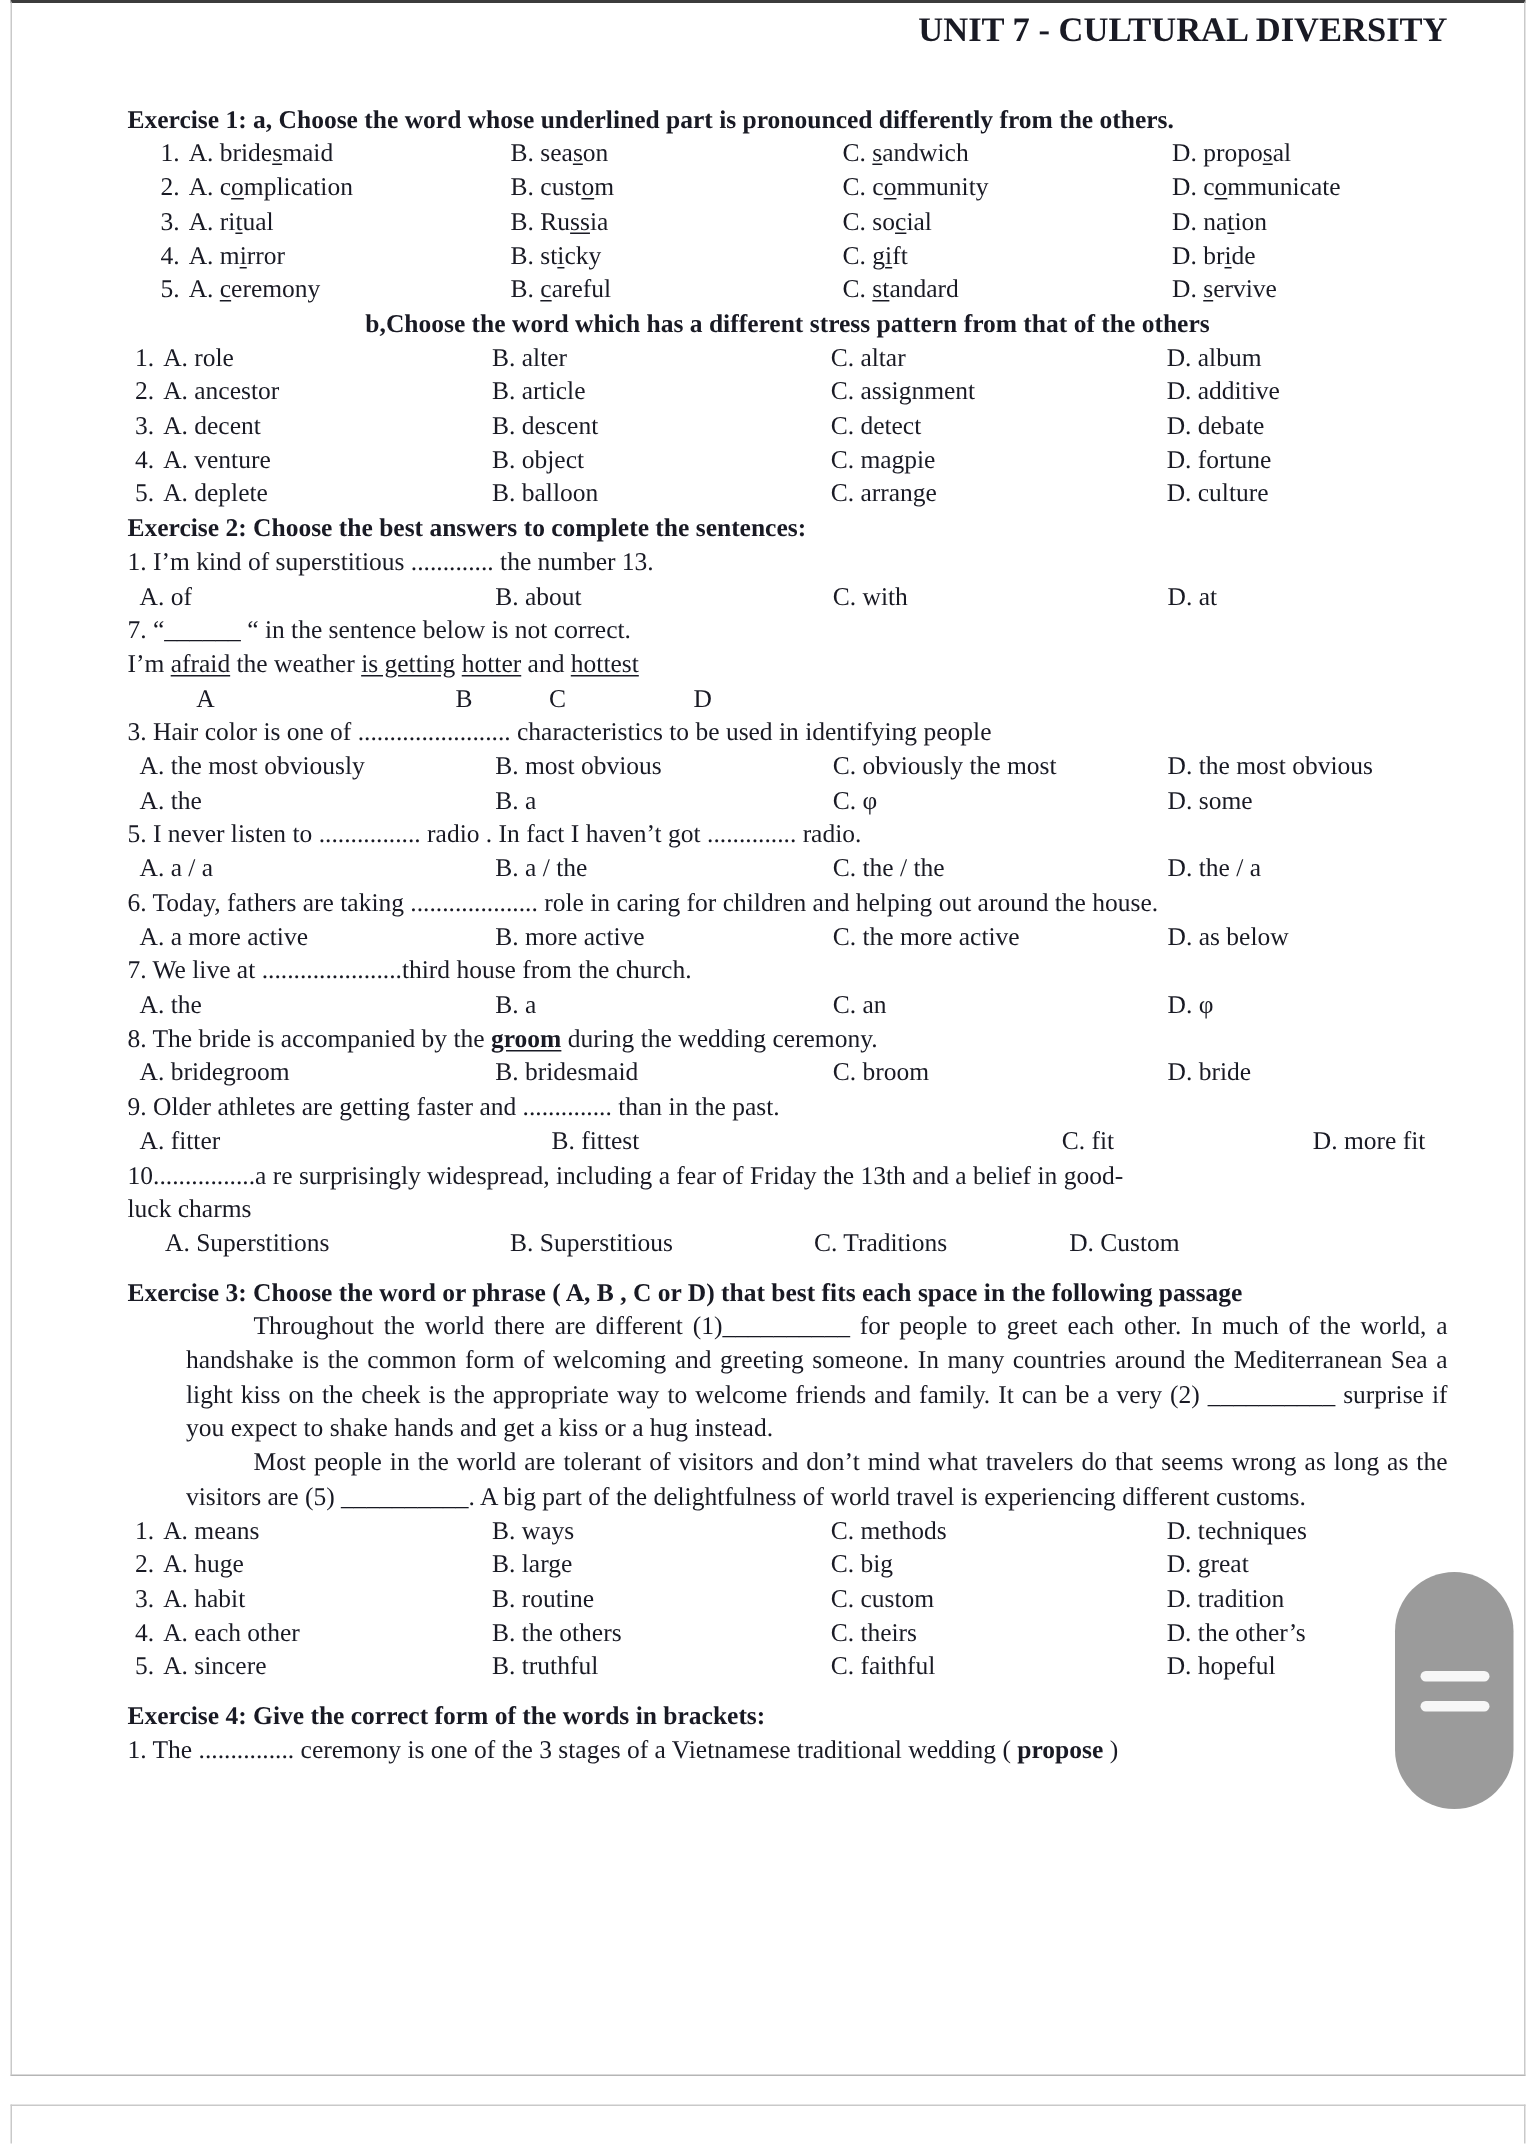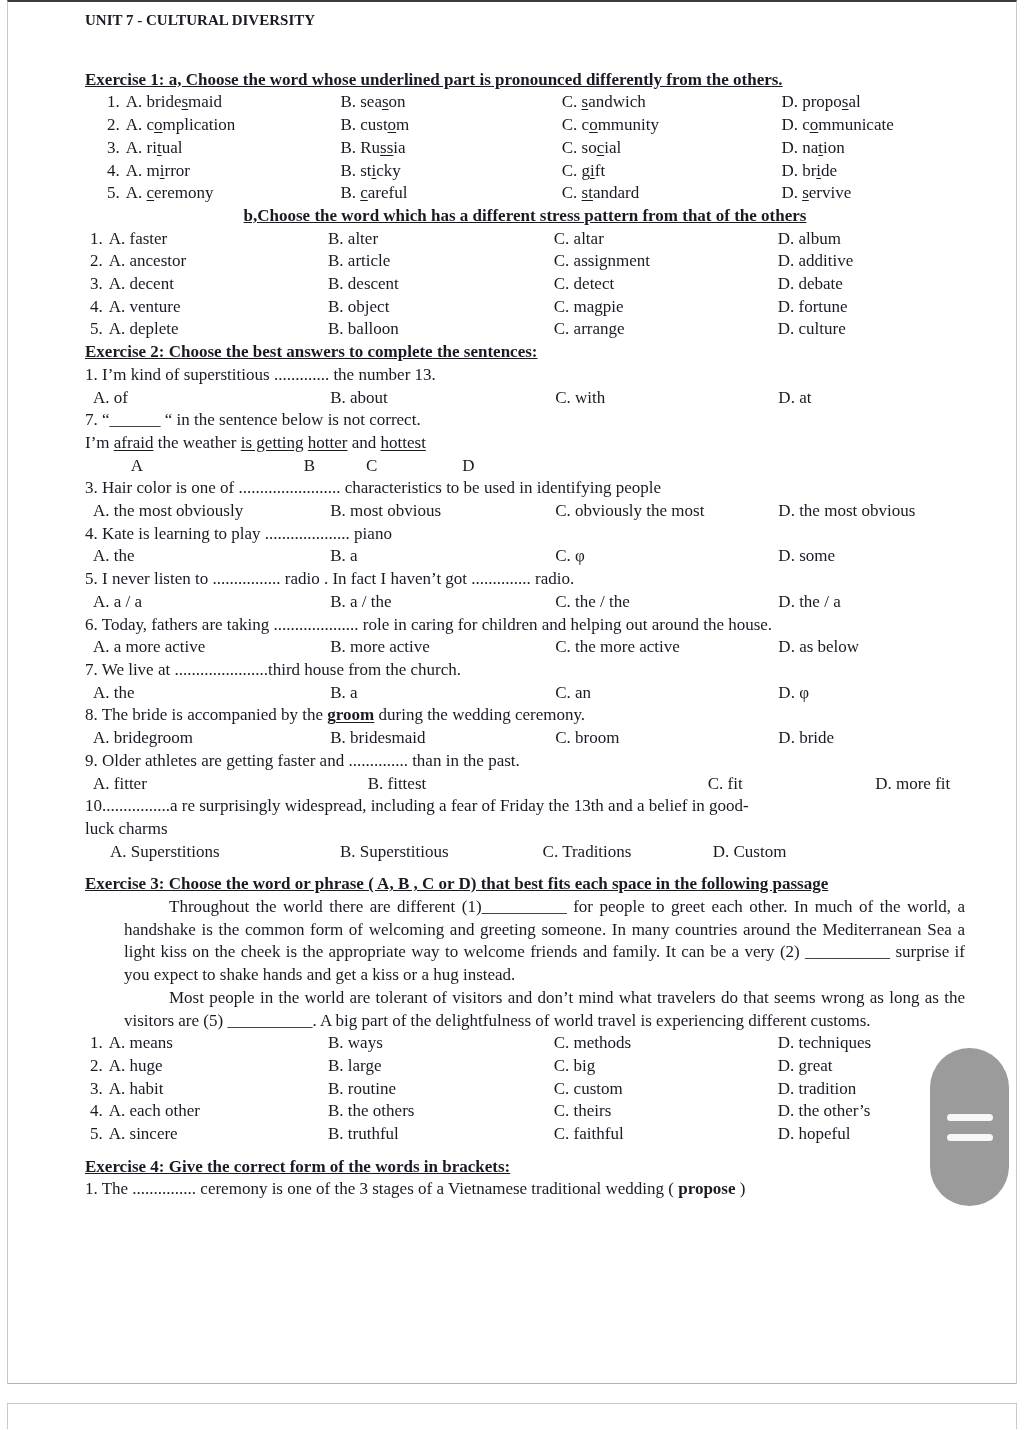--- a/index.html
+++ b/index.html
@@ -7,22 +7,22 @@
   body {
     width:1024px; height:1430px; overflow:hidden;
     font-family:"Liberation Serif","DejaVu Serif",serif;
     font-size:17px; line-height:22.7px; color:#191a24;
   }
   .page { margin:0 7px; border-left:1px solid #c9c9c9; border-right:1px solid #c9c9c9; }
   .page1 { border-top:2px solid #3c3c3c; border-bottom:1px solid #b5b5b5; height:1384px; position:relative; overflow:hidden; }
   .page-gap { height:19px; }
   .page2 { border-top:1px solid #c9c9c9; height:26px; }
   .content { padding:7px 51px 0 77px; }
-  .title { text-align:left; font-weight:bold; font-size:15px; margin-bottom:37px; }
-  .h { font-weight:bold;text-decoration:underline; }
+  .title { text-align:right; font-weight:bold; font-size:23px; margin-bottom:37px; }
+  .h { font-weight:bold; }
   .center { text-align:center; }
   .mt { margin-top:10px; }
   .ind22 { padding-left:22px; }
   .ind5 { padding-left:5px; }
   .opts { display:grid; grid-template-columns:27.2% 25.8% 25.6% 21.4%; }
   [data-questions] .opts { padding-left:8px; }
   [data-questions] .opts.q9 { grid-template-columns:31.5% 39% 19.2% 10.3%; }
   [data-questions] .opts.q10 { padding-left:25px; grid-template-columns:26.9% 23.7% 19.9% 29.5%; }
   .cell { white-space:nowrap; overflow:visible; }
   .qn { margin-right:6px; }
@@ -76,21 +76,21 @@
           <span class="cell"><span class="qn">5.</span><span>A. <u>c</u>eremony</span></span>
           <span class="cell"><span>B. <u>c</u>areful</span></span>
           <span class="cell"><span>C. <u>st</u>andard</span></span>
           <span class="cell"><span>D. <u>s</u>ervive</span></span>
         </div>
       </div>
 
     <div class="h center">b,Choose the word which has a different stress pattern from that of the others</div>
     <div class="ind5">
         <div class="opts ">
-          <span class="cell"><span class="qn">1.</span><span>A. faster</span></span>
+          <span class="cell"><span class="qn">1.</span><span>A. role</span></span>
           <span class="cell"><span>B. alter</span></span>
           <span class="cell"><span>C. altar</span></span>
           <span class="cell"><span>D. album</span></span>
         </div>
         <div class="opts ">
           <span class="cell"><span class="qn">2.</span><span>A. ancestor</span></span>
           <span class="cell"><span>B. article</span></span>
           <span class="cell"><span>C. assignment</span></span>
           <span class="cell"><span>D. additive</span></span>
         </div>
@@ -126,21 +126,20 @@
         <div class="stem">7. “______ “ in the sentence below is not correct.</div>
         <div class="stem">I’m <u>afraid</u> the weather <u>is getting</u> <u>hotter</u> and <u>hottest</u></div>
         <div class="stem pre">           A                                      B            C                    D</div>
         <div class="stem">3. Hair color is one of ........................ characteristics to be used in identifying people</div>
         <div class="opts ">
           <span class="cell"><span>A. the most obviously</span></span>
           <span class="cell"><span>B. most obvious</span></span>
           <span class="cell"><span>C. obviously the most</span></span>
           <span class="cell"><span>D. the most obvious</span></span>
         </div>
-        <div class="stem">4. Kate is learning to play .................... piano</div>
         <div class="opts ">
           <span class="cell"><span>A. the</span></span>
           <span class="cell"><span>B. a</span></span>
           <span class="cell"><span>C. φ</span></span>
           <span class="cell"><span>D. some</span></span>
         </div>
         <div class="stem">5. I never listen to ................ radio . In fact I haven’t got .............. radio.</div>
         <div class="opts ">
           <span class="cell"><span>A. a / a</span></span>
           <span class="cell"><span>B. a / the</span></span>

